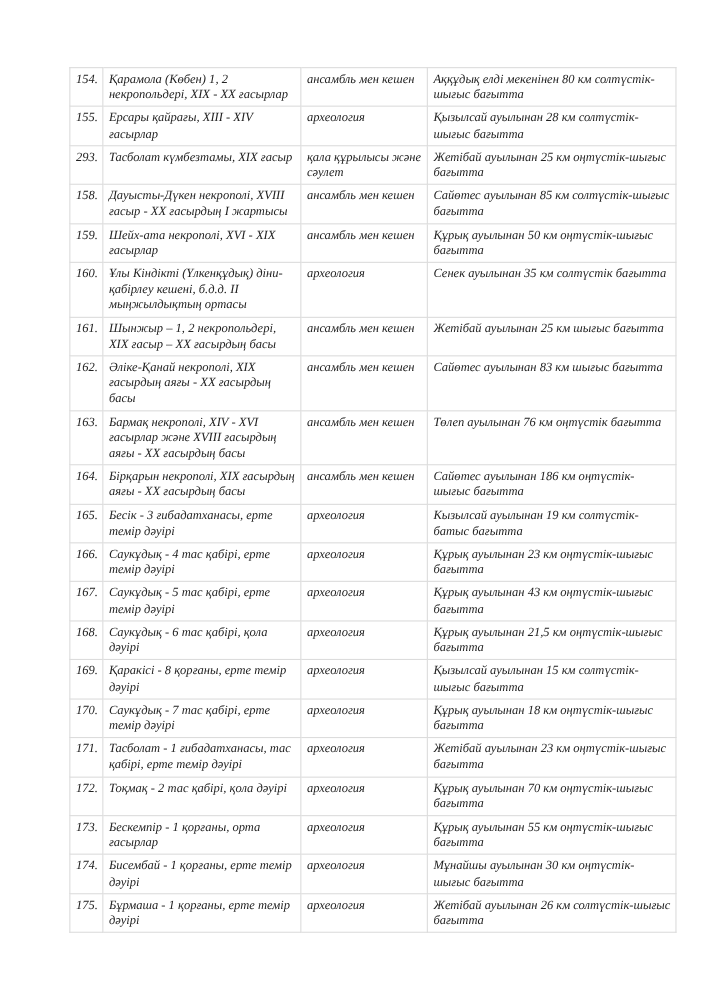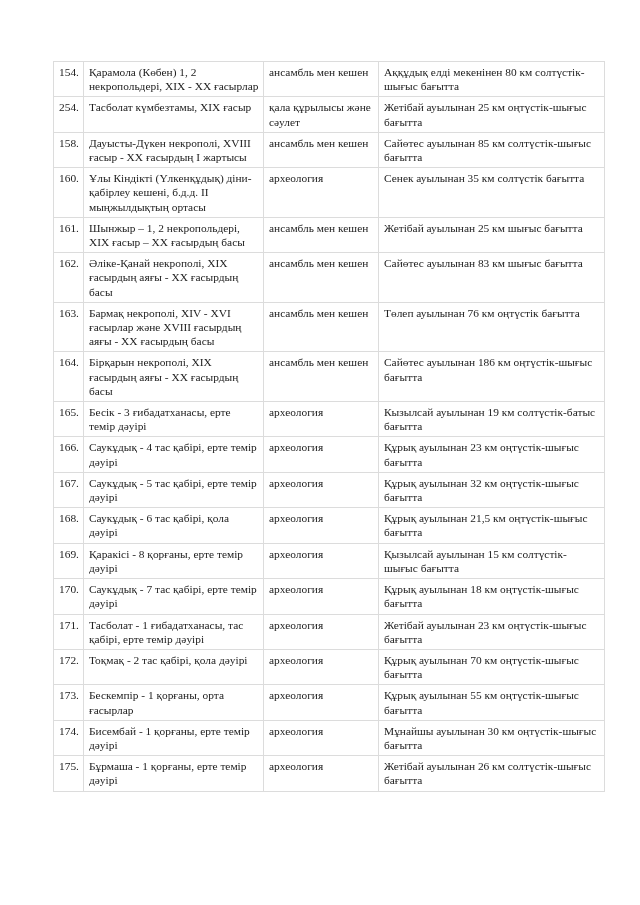--- a/index.html
+++ b/index.html
@@ -1,21 +1,21 @@
 <!DOCTYPE html>
 <html><head>
 <meta charset="utf-8">
 <style>
   html, body { margin: 0; padding: 0; background: #ffffff; }
   body { width: 640px; height: 905px; position: relative; overflow: hidden;
          font-family: "Liberation Serif", "DejaVu Serif", serif; color: #222; }
   table.monuments {
-    position: absolute; left: 53px; top: 61px; width: 551px;
+    position: absolute; left: 63px; top: 61px; width: 551px;
     border-collapse: collapse; table-layout: fixed;
-    font-size: 11.4px; line-height: 14.2px;
+    font-size: 11.4px; line-height: 14.2px; font-style: italic;
   }
   table.monuments td {
     border: 1px solid #dcdcdc; vertical-align: top;
     padding: 3px 4px 3px 5px; overflow: hidden;
   }
   col.c-num { width: 30px; }
   col.c-name { width: 180px; }
   col.c-type { width: 115px; }
   col.c-loc { width: 226px; }
   td.num { padding-left: 3px; padding-right: 2px; }
@@ -31,30 +31,42 @@
       <col class="c-loc">
   </colgroup>
   <tbody id="rows">
       <tr>
     <td class="num">154.</td>
     <td>Қарамола (Көбен) 1, 2 некропольдері, XIX - XX ғасырлар</td>
     <td>ансамбль мен кешен</td>
     <td>Аққұдық елді мекенінен 80 км солтүстік-шығыс бағытта</td>
   </tr>
       <tr>
-    <td class="num">254.</td>
+    <td class="num">155.</td>
+    <td>Ерсары қайрағы, XIII - XIV ғасырлар</td>
+    <td>археология</td>
+    <td>Қызылсай ауылынан 28 км солтүстік-шығыс бағытта</td>
+  </tr>
+      <tr>
+    <td class="num">293.</td>
     <td>Тасболат күмбезтамы, XIX ғасыр</td>
     <td>қала құрылысы және сәулет</td>
     <td>Жетібай ауылынан 25 км оңтүстік-шығыс бағытта</td>
   </tr>
       <tr>
     <td class="num">158.</td>
     <td>Дауысты-Дүкен некрополі, XVIII ғасыр - XX ғасырдың I жартысы</td>
     <td>ансамбль мен кешен</td>
     <td>Сайөтес ауылынан 85 км солтүстік-шығыс бағытта</td>
+  </tr>
+      <tr>
+    <td class="num">159.</td>
+    <td>Шейх-ата некрополі, XVI - XIX ғасырлар</td>
+    <td>ансамбль мен кешен</td>
+    <td>Құрық ауылынан 50 км оңтүстік-шығыс бағытта</td>
   </tr>
       <tr>
     <td class="num">160.</td>
     <td>Ұлы Кіндікті (Үлкенқұдық) діни-қабірлеу кешені, б.д.д. II мыңжылдықтың ортасы</td>
     <td>археология</td>
     <td>Сенек ауылынан 35 км солтүстік бағытта</td>
   </tr>
       <tr>
     <td class="num">161.</td>
     <td>Шынжыр – 1, 2 некропольдері, XIX ғасыр – XX ғасырдың басы</td>
@@ -88,21 +100,21 @@
       <tr>
     <td class="num">166.</td>
     <td>Саукұдық - 4 тас қабірі, ерте темір дәуірі</td>
     <td>археология</td>
     <td>Құрық ауылынан 23 км оңтүстік-шығыс бағытта</td>
   </tr>
       <tr>
     <td class="num">167.</td>
     <td>Саукұдық - 5 тас қабірі, ерте темір дәуірі</td>
     <td>археология</td>
-    <td>Құрық ауылынан 32 км оңтүстік-шығыс бағытта</td>
+    <td>Құрық ауылынан 43 км оңтүстік-шығыс бағытта</td>
   </tr>
       <tr>
     <td class="num">168.</td>
     <td>Саукұдық - 6 тас қабірі, қола дәуірі</td>
     <td>археология</td>
     <td>Құрық ауылынан 21,5 км оңтүстік-шығыс бағытта</td>
   </tr>
       <tr>
     <td class="num">169.</td>
     <td>Қаракісі - 8 қорғаны, ерте темір дәуірі</td>

